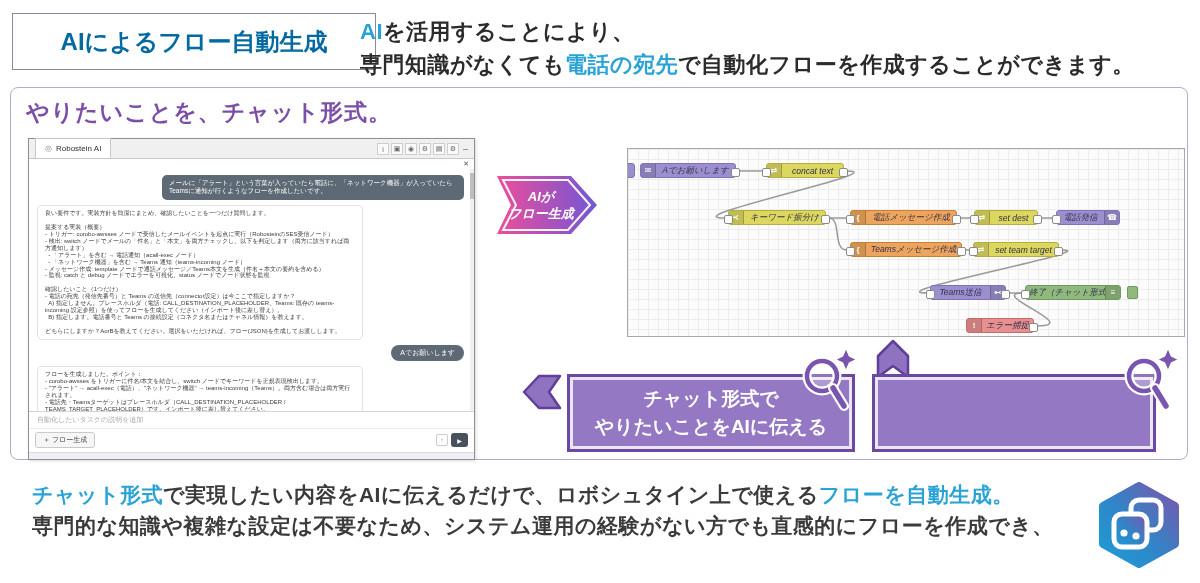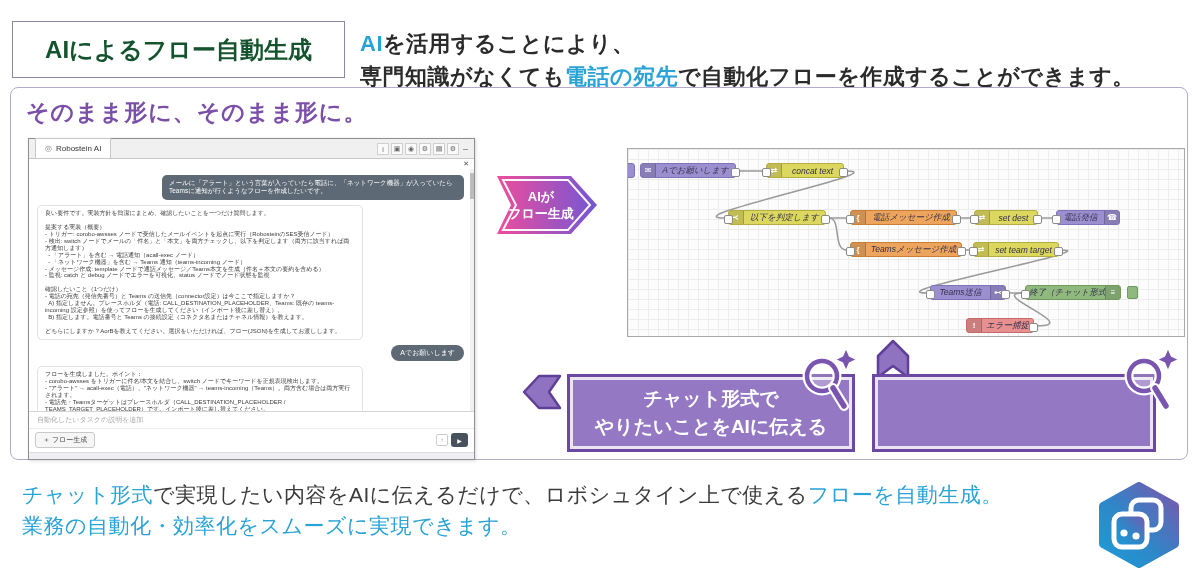--- a/index.html
+++ b/index.html
@@ -1,22 +1,22 @@
 <!DOCTYPE html>
 <html><head>
 <meta charset="utf-8">
 <style>
   * { margin:0; padding:0; box-sizing:border-box; }
   html,body { width:1200px; height:583px; background:#fff; font-family:"Liberation Sans","DejaVu Sans",sans-serif; overflow:hidden; position:relative; }
   .abs { position:absolute; }
 
   
-  .title-box { left:12px; top:13px; width:333px; height:57px; border:1px solid #8d86a0; background:#fff;
-               display:flex; align-items:center; justify-content:center; font-size:24px; font-weight:700; color:#14532d;margin-top:8px; }
-  .head-text { left:360px; top:27px; font-size:22px; font-weight:600; color:#2b2b2b; line-height:33px; letter-spacing:.5px; }
+  .title-box { left:12px; top:13px; width:364px; height:57px; border:1px solid #8d86a0; background:#fff;
+               display:flex; align-items:center; justify-content:center; font-size:24px; font-weight:700; color:#0369a1; }
+  .head-text { left:360px; top:15px; font-size:22px; font-weight:600; color:#2b2b2b; line-height:33px; letter-spacing:.5px; }
   .cyan { color:#29a2d6; }
 
   
   .main-panel { left:10px; top:87px; width:1178px; height:373px; border:1px solid #b5a9cc; border-radius:8px; background:#fff; }
   .main-heading { left:26px; top:97px; font-size:23px; font-weight:700; color:#7b4fa8; letter-spacing:1px; }
 
   
   .chat { left:28px; top:138px; width:447px; height:322px; border:1px solid #8f8f8f; background:#fff;
           box-shadow:1px 1px 3px rgba(0,0,0,.15); display:flex; flex-direction:column; font-family:"Liberation Sans",sans-serif; }
   .tabbar { height:20px; background:#f0f0f0; border-bottom:1px solid #c8c8c8; display:flex; align-items:flex-end; flex:0 0 auto; }
@@ -43,21 +43,21 @@
   .btnrow { display:flex; align-items:center; padding:3px 6px 4px 6px; }
   .genbtn { border:1px solid #c9c9c9; background:#f6f6f6; border-radius:3px; font-size:7px; color:#444; padding:2px 7px; }
   .rightbtns { margin-left:auto; display:flex; gap:3px; align-items:center; }
   .smallbtn { width:12px; height:12px; border:1px solid #ccc; background:#fff; color:#888; font-size:6px;
               display:flex; align-items:center; justify-content:center; border-radius:2px; }
   .sendbtn { width:17px; height:14px; background:#47525c; color:#fff; border-radius:3px; font-size:6px;
              display:flex; align-items:center; justify-content:center; }
   .chatfooter { height:7px; background:#eef0f3; border-top:1px solid #ddd; flex:0 0 auto; }
 
   
-  .ai-arrow { left:497px; top:176px; width:100px; height:58px; }
+  .ai-arrow { left:497px; top:176px; width:100px; height:58px;font-style:italic; }
   .ai-arrow .lbl { position:absolute; left:0; width:88px; text-align:center; color:#fff; font-weight:700; font-size:13px; }
 
   
   .canvas { left:627px; top:148px; width:558px; height:189px; border:1px solid #a8a8a8; background-color:#fcfcfc;
             background-image:linear-gradient(#ededed 1px,transparent 1px),linear-gradient(90deg,#ededed 1px,transparent 1px);
             background-size:10px 10px; overflow:hidden; }
   .wires { position:absolute; left:0; top:0; }
   .node { position:absolute; height:15px; border-radius:3px; display:flex; align-items:center; font-size:8.5px; font-style:italic; }
   .node .ic { width:15px; align-self:stretch; display:flex; align-items:center; justify-content:center; color:#fff;
               font-style:normal; font-size:8px; font-weight:700; background:rgba(0,0,0,.12);
@@ -77,37 +77,37 @@
   .dbg-toggle { position:absolute; width:11px; height:13px; background:#90b97e; border:1px solid #6f9c5e; border-radius:2px; }
 
   
   .callout { border:3px solid #6b48a2; background:#9478c3; box-shadow:inset 0 0 0 3px rgba(255,255,255,.8);
              display:flex; flex-direction:column; align-items:center; justify-content:center;
              color:#fff; font-weight:700; font-size:19px; line-height:1.5; text-align:center; }
   .co1 { left:567px; top:374px; width:288px; height:78px; }
   .co2 { left:872px; top:374px; width:284px; height:78px; }
 
   
-  .footer { left:22px; top:479px; font-size:21px; font-weight:400; color:#3b3b3b; line-height:31px; letter-spacing:.5px; }
+  .footer { left:32px; top:479px; font-size:21px; font-weight:700; color:#3b3b3b; line-height:31px; letter-spacing:.5px; }
 
   svg { display:block; }
 </style>
 </head>
 <body>
 
 <div class="abs title-box">
   <span>AIによるフロー自動生成</span>
 </div>
 <div class="abs head-text">
   <div><span class="cyan">AI</span><span>を活用することにより、</span></div>
   <div><span>専門知識がなくても</span><span class="cyan">電話の宛先</span><span>で自動化フローを作成することができます。</span></div>
 </div>
 
 <div class="abs main-panel"></div>
-<div class="abs main-heading">そのまま形に、そのまま形に。</div>
+<div class="abs main-heading">やりたいことを、チャット形式。</div>
 
 <div class="abs chat">
   <div class="tabbar">
     <div class="tab">
       <span class="tgt">◎</span>
       <span>Robostein AI</span>
     </div>
     <div class="toolbar">
       <div class="tbtn">i</div>
       <div class="tbtn">▣</div>
@@ -199,21 +199,21 @@
     <span class="lb">Aでお願いします</span>
   </div>
   <div class="node n-yellow pl pr" style="left:138px;top:14px;width:78px;">
     <span class="ic">⇄</span>
     <span class="lb">concat text</span>
   </div>
   <div class="node n-yellow pl pr" style="left:100px;top:61px;width:98px;">
     <span class="ic">
         <span class="rot90">Y</span>
       </span>
-    <span class="lb">以下を判定します</span>
+    <span class="lb">キーワード振分け</span>
   </div>
   <div class="node n-orange pl pr" style="left:222px;top:61px;width:107px;">
     <span class="ic">{</span>
     <span class="lb">電話メッセージ作成</span>
   </div>
   <div class="node n-yellow pl pr" style="left:346px;top:61px;width:64px;">
     <span class="ic">⇄</span>
     <span class="lb">set dest</span>
   </div>
   <div class="node n-purple icr pl" style="left:428px;top:61px;width:64px;">
@@ -267,21 +267,21 @@
 <svg class="abs" style="left:1118px;top:346px;" width="62" height="80" viewBox="0 0 62 80">
   <circle cx="26" cy="30" r="15" fill="rgba(255,255,255,0.25)" stroke="#ffffff" stroke-width="9"></circle>
   <circle cx="26" cy="30" r="15" fill="none" stroke="#7a55b0" stroke-width="4.5"></circle>
   <line x1="37" y1="42" x2="48" y2="60" stroke="#ffffff" stroke-width="10" stroke-linecap="round"></line>
   <line x1="37" y1="42" x2="48" y2="60" stroke="#7a55b0" stroke-width="5.5" stroke-linecap="round"></line>
   <path d="M50 2 L53.5 10 L61 13.5 L53.5 17 L50 25 L46.5 17 L39 13.5 L46.5 10 Z" fill="#7a55b0" stroke="#fff" stroke-width="1.5"></path>
 </svg>
 
 <div class="abs footer">
   <div><span class="cyan">チャット形式</span><span>で実現したい内容をAIに伝えるだけで、ロボシュタイン上で使える</span><span class="cyan">フローを自動生成。</span></div>
-  <div class="cyan">業務の自動化・効率化をスムーズに実現できます。</div>
+  <div>専門的な知識や複雑な設定は不要なため、システム運用の経験がない方でも直感的にフローを作成でき、</div>
 </div>
 
 <svg class="abs" style="left:1093px;top:482px;" width="92" height="88" viewBox="0 0 92 88">
   <defs>
       <linearGradient id="lg" x1="1" y1="0" x2="0" y2="1">
     <stop offset="0" stop-color="#7a57ad"></stop>
         <stop offset="0.55" stop-color="#2f86c8"></stop>
         <stop offset="1" stop-color="#1e9cd6"></stop>
   </linearGradient>
     </defs>

